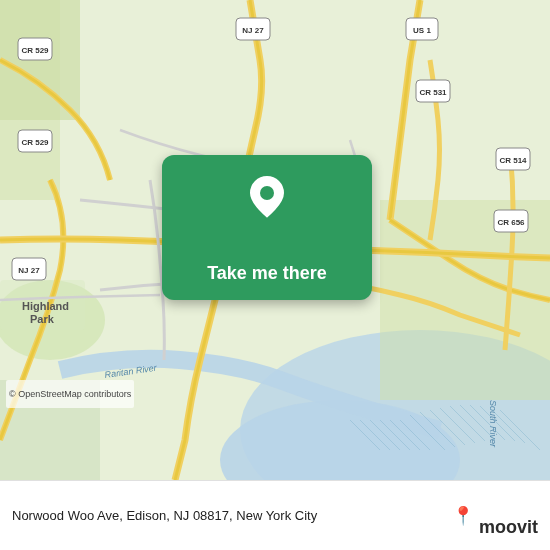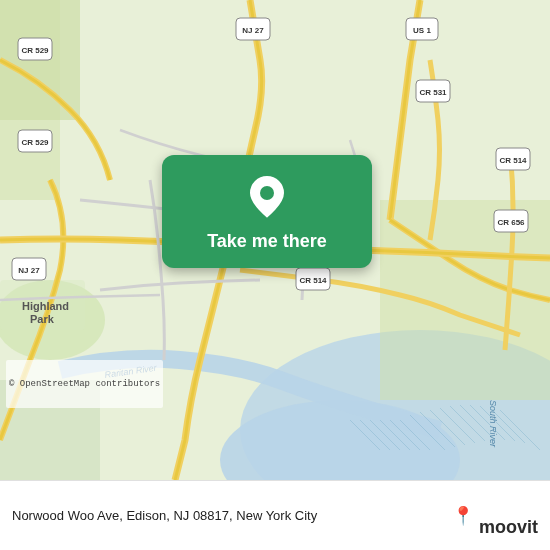--- a/index.html
+++ b/index.html
@@ -48,20 +48,21 @@
       width: 40px;
       height: 48px;
       margin-bottom: 10px;
     }
 
     #take-me-there-btn .btn-label {
       color: white;
       font-size: 18px;
       font-weight: 600;
       white-space: nowrap;
+      margin-top: 32px;
     }
 
     #bottom-bar {
       width: 550px;
       height: 70px;
       background-color: #ffffff;
       display: flex;
       align-items: center;
       justify-content: space-between;
       padding: 0 12px;
@@ -95,23 +96,22 @@
       margin-top: 24px;
     }
 
     #osm-attribution {
       position: absolute;
       bottom: 72px;
       left: 6px;
       font-size: 9px;
       color: #444;
       background: rgba(255,255,255,0.7);
-      padding: 19px 3px;
+      padding: 9px 3px;
       border-radius: 2px;
-      font-family: Liberation Mono, monospace;
     }
   </style>
 </head>
 <body>
 
 <div id="map-container">
   <svg id="map-svg" viewBox="0 0 550 480" xmlns="http://www.w3.org/2000/svg">
 
     <rect width="550" height="480" fill="#e8f0d8"></rect>
 

